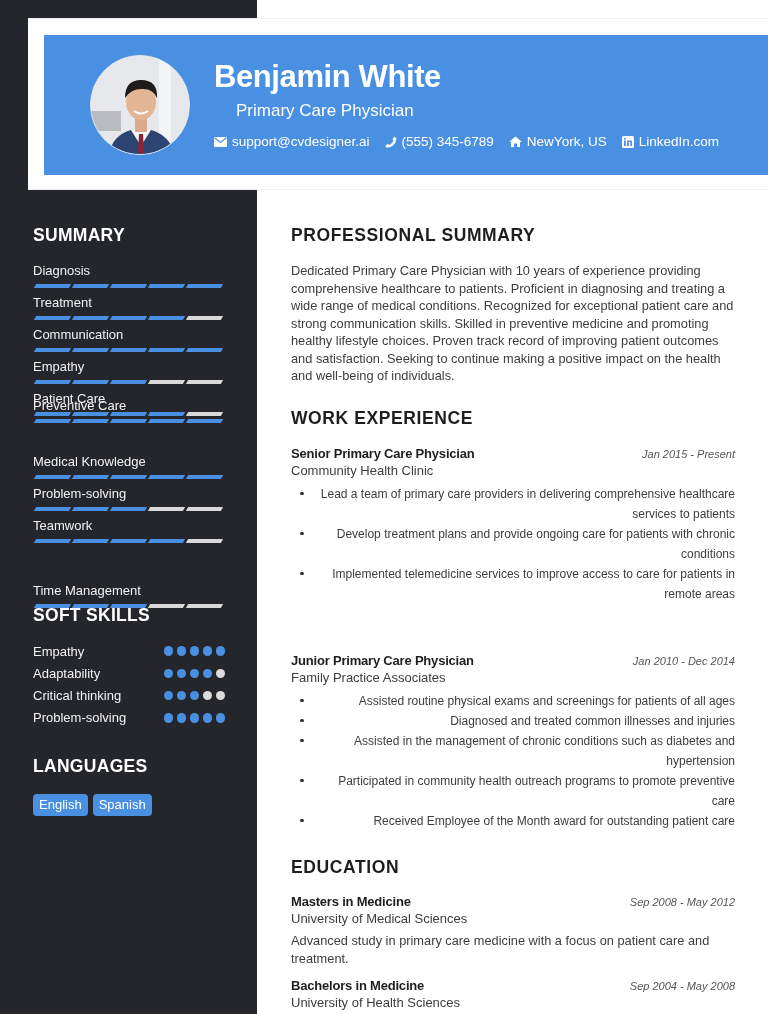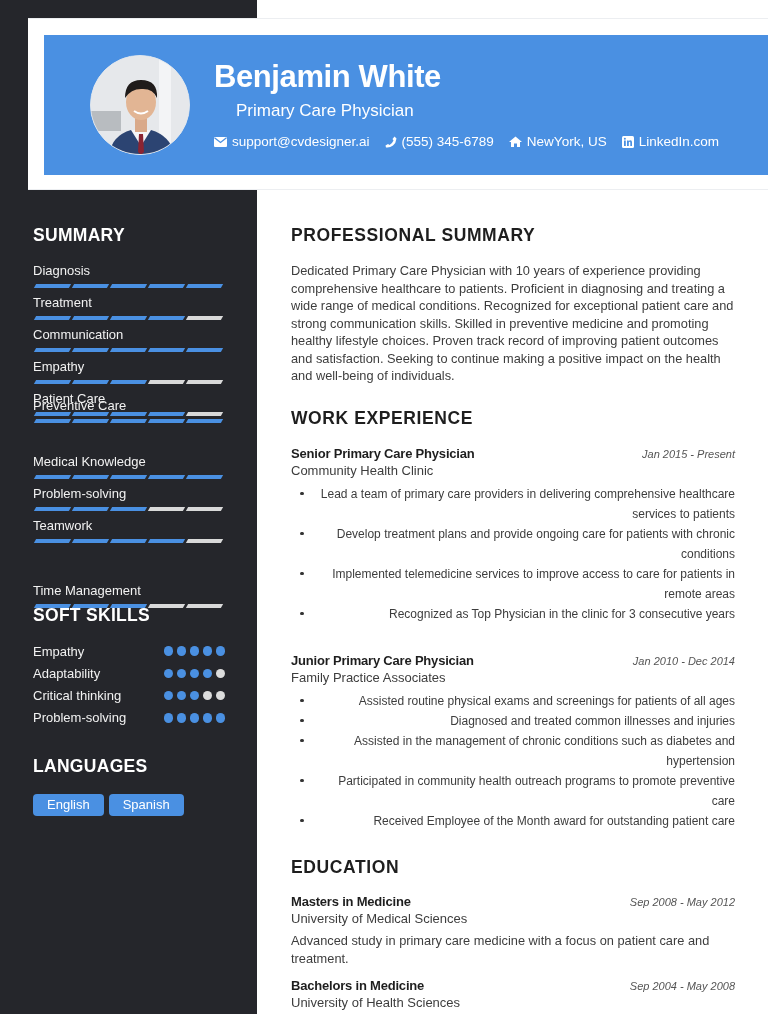--- a/index.html
+++ b/index.html
@@ -58,21 +58,21 @@
 
     .soft { position: absolute; left: 0; width: 192px; height: 18px; display: flex; align-items: center; justify-content: space-between; }
     .soft-name { font-size: 13px; color: #f2f2f2; }
     .dots { display: flex; }
     .dot { width: 9.5px; height: 9.5px; border-radius: 50%; background: #4a90e2; margin-left: 3.5px; }
     .dot.off { background: #dcdcdc; }
 
     .langs { position: absolute; left: 0; top: 794px; display: flex; }
     .lang {
       background: #4a90e2; color: #ffffff; font-size: 13px; border-radius: 4px;
-      height: 22px; line-height: 22px; padding: 0 14px; margin-right: 5px;
+      height: 22px; line-height: 22px; padding: 0 6px; margin-right: 5px;
     }
 
     .main { position: absolute; left: 291px; top: 0; width: 444px; }
     .main-heading {
       position: absolute; left: 0; font-size: 17.5px; font-weight: 700; color: #1e1e1e;
       letter-spacing: 0.6px;
     }
     .summary {
       position: absolute; left: 0; top: 262px; width: 450px;
       font-size: 12.8px; line-height: 17.5px; color: #3d3d3d;
@@ -313,21 +313,20 @@
   <div class="entry" style="top:446px">
     <div class="entry-top">
       <span class="entry-role">Senior Primary Care Physician</span>
       <span class="entry-date">Jan 2015 - Present</span>
     </div>
     <div class="entry-org">Community Health Clinic</div>
     <ul class="bullets">
       <li>Lead a team of primary care providers in delivering comprehensive healthcare services to patients</li>
       <li>Develop treatment plans and provide ongoing care for patients with chronic conditions</li>
       <li>Implemented telemedicine services to improve access to care for patients in remote areas</li>
-      <li>Recognized as Top Physician in the clinic for 3 consecutive years</li>
     </ul>
   </div>
 
   <div class="entry" style="top:653px">
     <div class="entry-top">
       <span class="entry-role">Junior Primary Care Physician</span>
       <span class="entry-date">Jan 2010 - Dec 2014</span>
     </div>
     <div class="entry-org">Family Practice Associates</div>
     <ul class="bullets">

